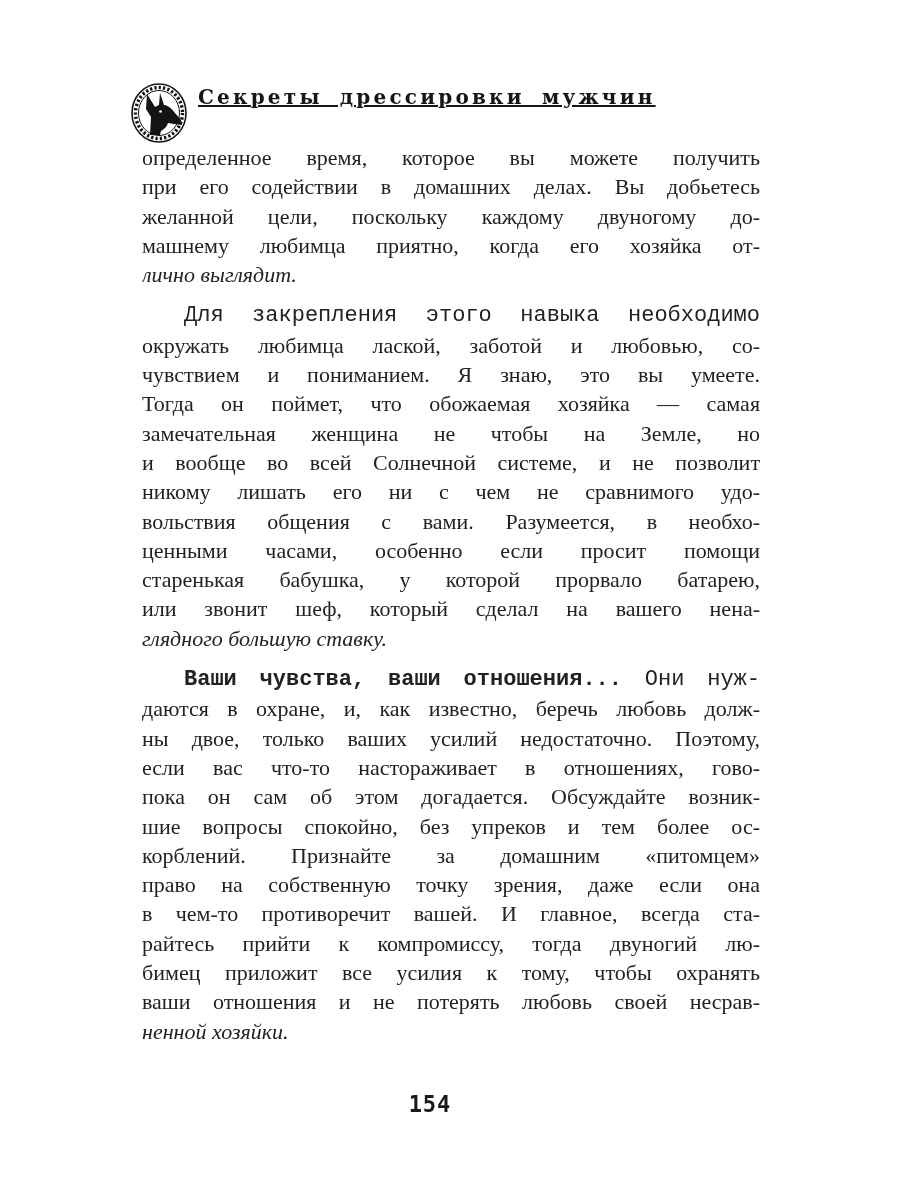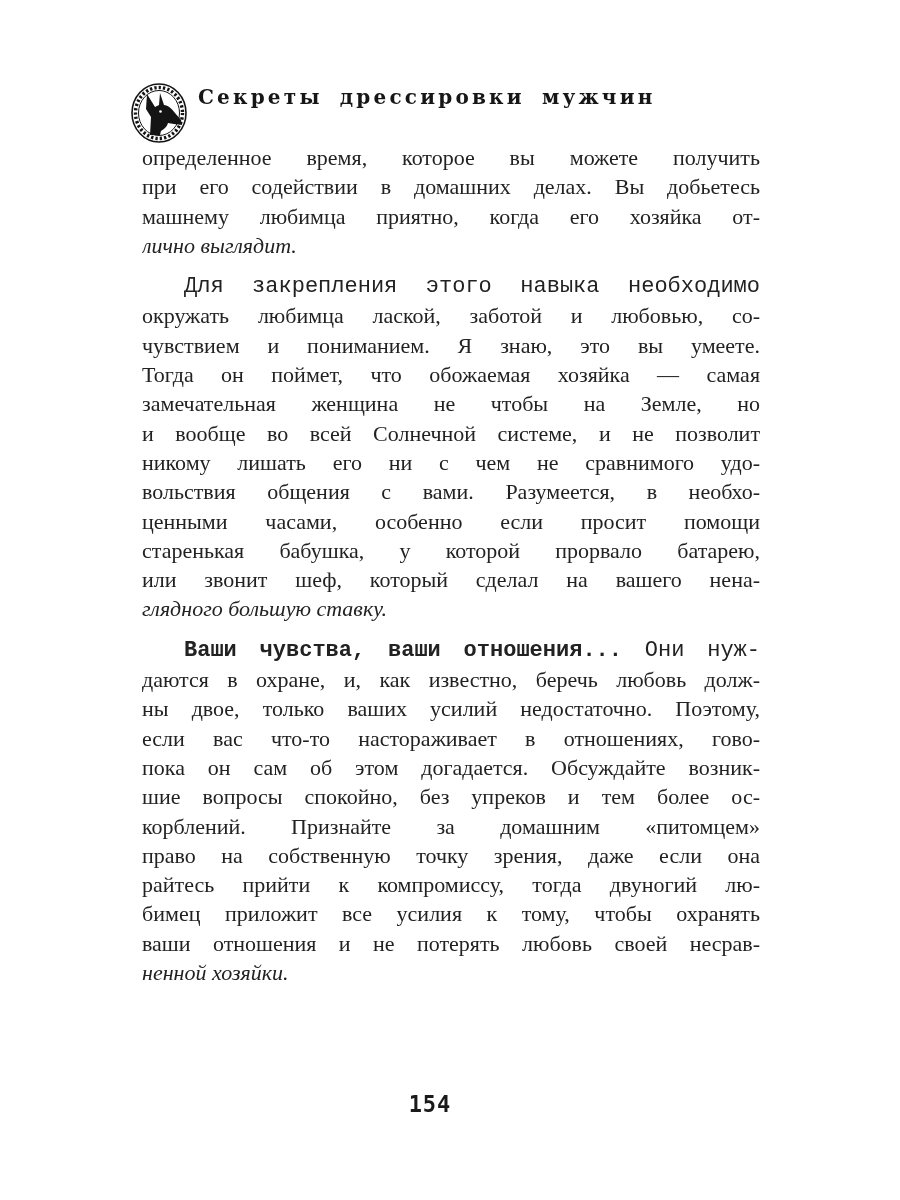--- a/index.html
+++ b/index.html
@@ -24,20 +24,21 @@
     position: absolute;
     left: 198px; top: 85px;
     width: 560px;
     font-family: "DejaVu Serif", serif;
     font-weight: 700;
     font-size: 20px;
     letter-spacing: 3.2px;
     word-spacing: 7px;
     color: #161616;
     white-space: nowrap;
+    text-decoration: underline;
   }
   
   .text-block {
     position: absolute;
     left: 130px; top: 131px;
     width: 642px;
     color: #222222;
     font-size: 22px;
   }
   .para { margin: 12px; padding: 0; }
@@ -83,20 +84,21 @@
       <circle cx="30.5" cy="29.5" r="1.3" fill="#ffffff"></circle>
     </svg>
   </div>
 
   <div class="header-title">Секреты дрессировки мужчин</div>
 
   <div class="text-block">
       <div class="para">
         <div class="line">определенное время, которое вы можете получить</div>
         <div class="line">при его содействии в домашних делах. Вы добьетесь</div>
+        <div class="line">желанной цели, поскольку каждому двуногому до-</div>
         <div class="line">машнему любимца приятно, когда его хозяйка от-</div>
         <div class="line last">лично выглядит.</div>
       </div>
       <div class="para">
         <div class="line indent">Для закрепления этого навыка необходимо</div>
         <div class="line">окружать любимца лаской, заботой и любовью, со-</div>
         <div class="line">чувствием и пониманием. Я знаю, это вы умеете.</div>
         <div class="line">Тогда он поймет, что обожаемая хозяйка — самая</div>
         <div class="line">замечательная женщина не чтобы на Земле, но</div>
         <div class="line">и вообще во всей Солнечной системе, и не позволит</div>
@@ -109,20 +111,21 @@
       </div>
       <div class="para">
         <div class="line indent"><b>Ваши чувства, ваши отношения...</b> Они нуж-</div>
         <div class="line">даются в охране, и, как известно, беречь любовь долж-</div>
         <div class="line">ны двое, только ваших усилий недостаточно. Поэтому,</div>
         <div class="line">если вас  что-то настораживает в отношениях, гово-</div>
         <div class="line">пока он сам об этом догадается. Обсуждайте возник-</div>
         <div class="line">шие вопросы спокойно, без упреков и тем более ос-</div>
         <div class="line">корблений. Признайте за домашним «питомцем»</div>
         <div class="line">право на собственную точку зрения, даже если она</div>
+        <div class="line">в чем-то противоречит вашей. И главное, всегда ста-</div>
         <div class="line">райтесь прийти к компромиссу, тогда двуногий лю-</div>
         <div class="line">бимец приложит все усилия к тому, чтобы охранять</div>
         <div class="line">ваши отношения и не потерять любовь своей несрав-</div>
         <div class="line last">ненной хозяйки.</div>
       </div>
     </div>
 
   <div class="page-number">154</div>
 
 </div>

